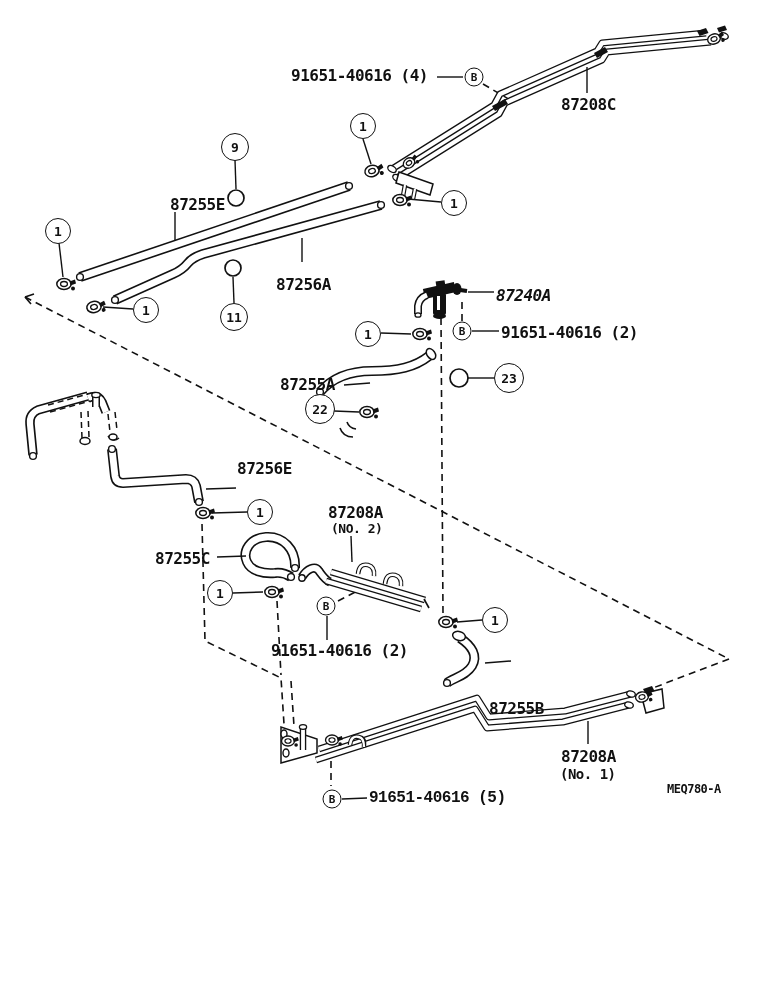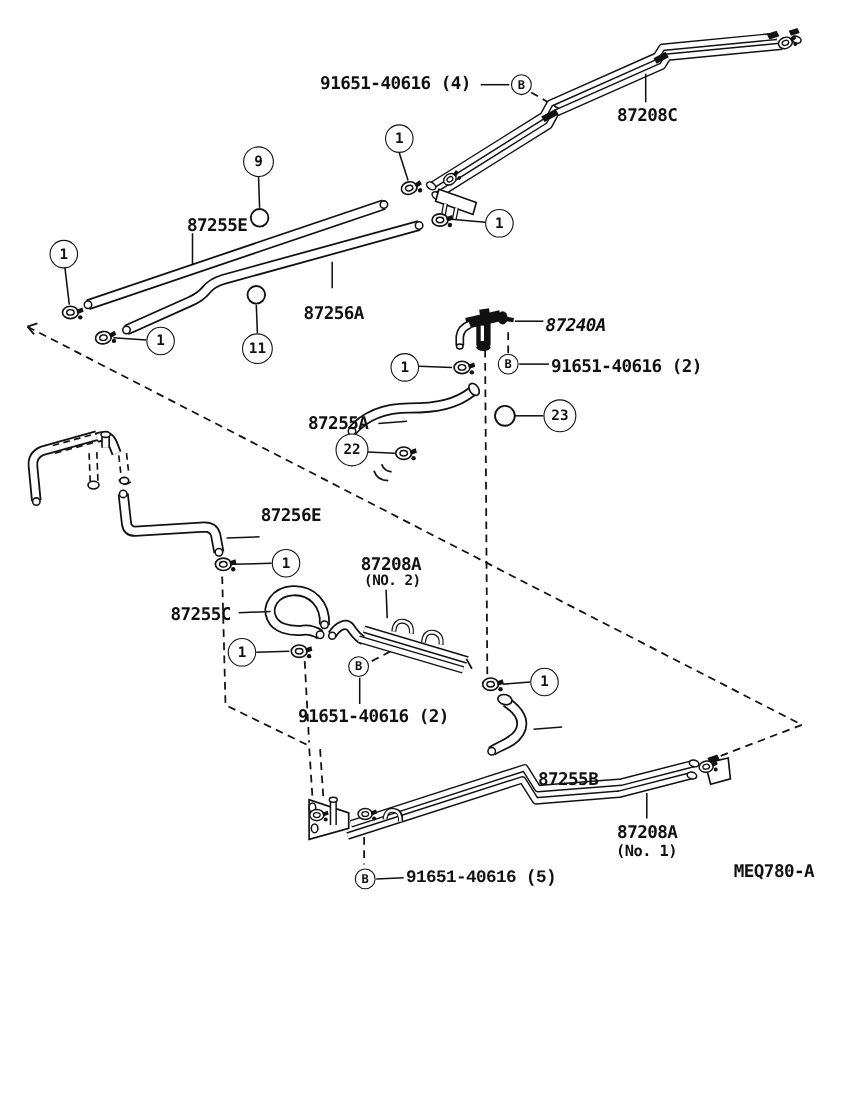--- a/index.html
+++ b/index.html
@@ -6,21 +6,21 @@
   #stage{position:relative;width:776px;height:1000px;background:#fff;overflow:hidden;
          font-family:"DejaVu Sans Mono","Liberation Mono",monospace;color:#111;}
   #art{position:absolute;left:0;top:0;}
   .lbl{position:absolute;font-weight:bold;font-size:16px;white-space:nowrap;color:#111;letter-spacing:-0.5px;}
   .lbl-sub{position:absolute;font-weight:bold;font-size:13px;white-space:nowrap;color:#111;letter-spacing:-0.5px;}
   .lbl-sub2{position:absolute;font-weight:bold;font-size:14px;white-space:nowrap;color:#111;letter-spacing:-0.5px;}
   .co{position:absolute;border:1.7px solid #111;border-radius:50%;background:#fff;
       display:flex;align-items:center;justify-content:center;
       font-weight:bold;font-size:13px;transform:translate(-50%,-50%);box-sizing:border-box;}
   .co-b{font-size:11px;}
-  .code{position:absolute;font-weight:bold;font-size:16px;letter-spacing:-0.5px;}
+  .code{position:absolute;font-weight:bold;font-size:12px;letter-spacing:-0.5px;}
 </style>
 </head>
 <body>
 
 <div id="stage">
 
 <svg id="art" width="776" height="1000" viewBox="0 0 776 1000">
   <defs>
     <g id="clampSym">
       <ellipse cx="0" cy="0" rx="7.2" ry="5.6" fill="#fff" stroke="#111" stroke-width="1.5"></ellipse>

